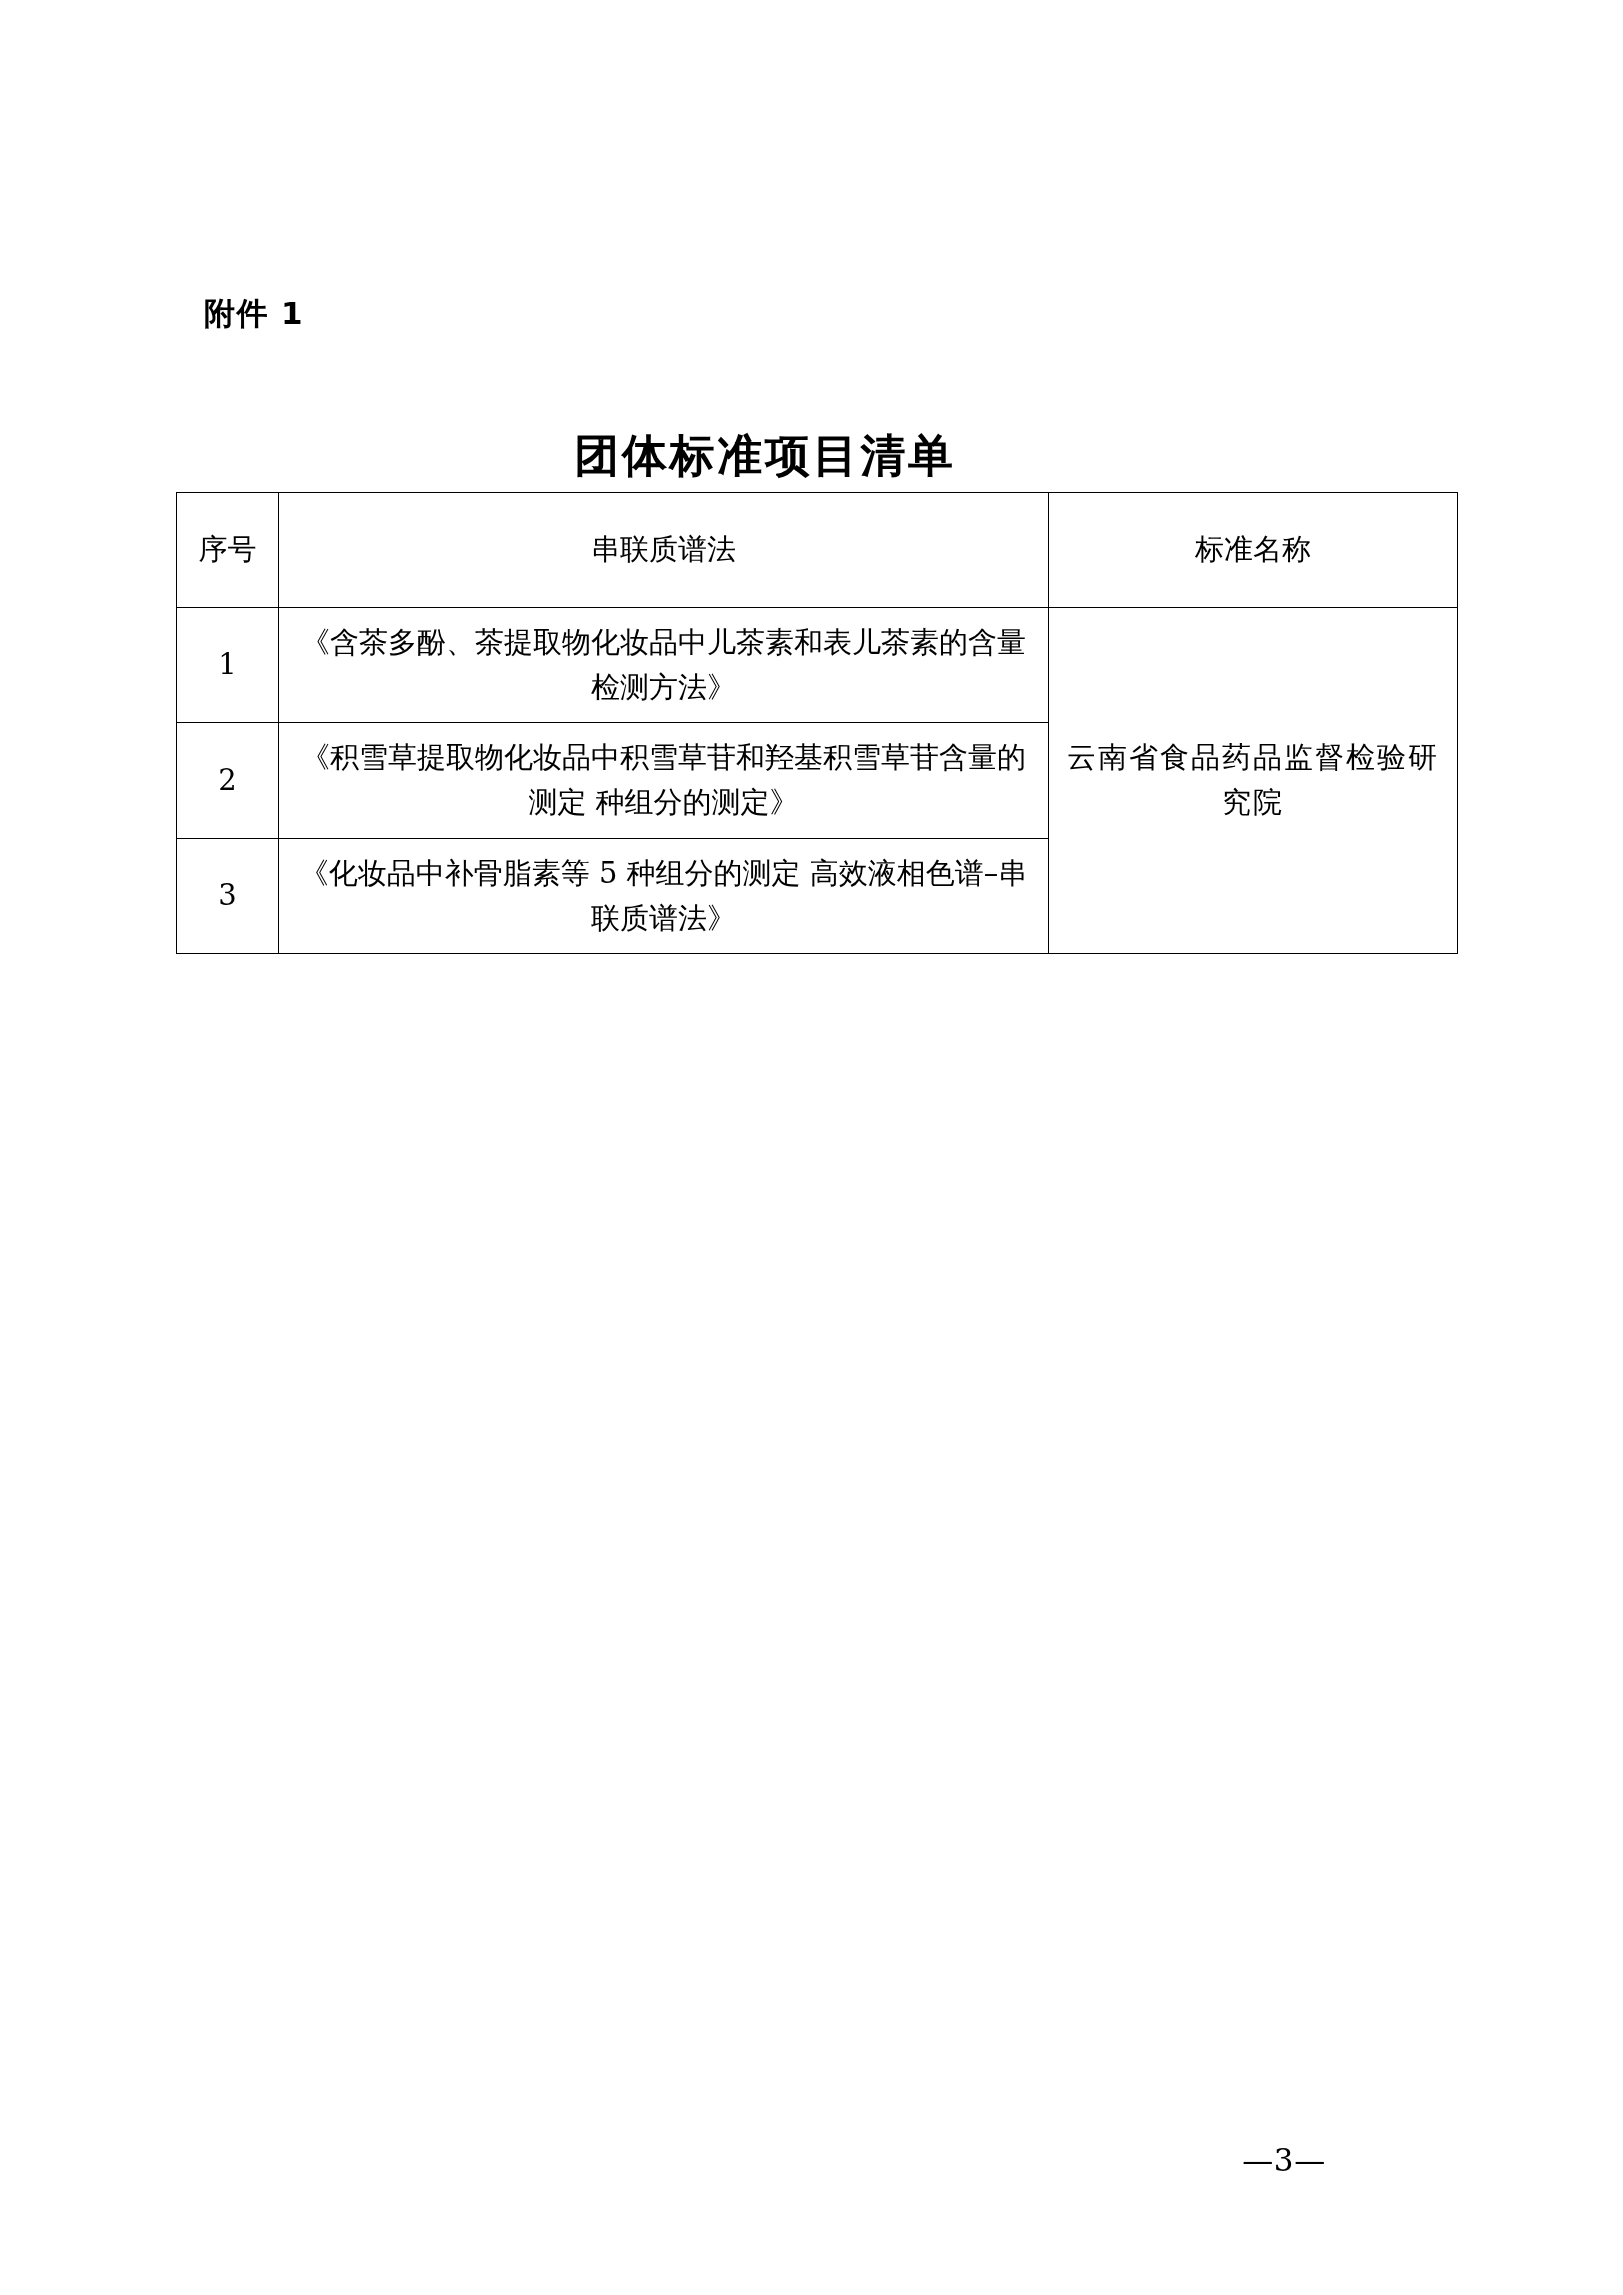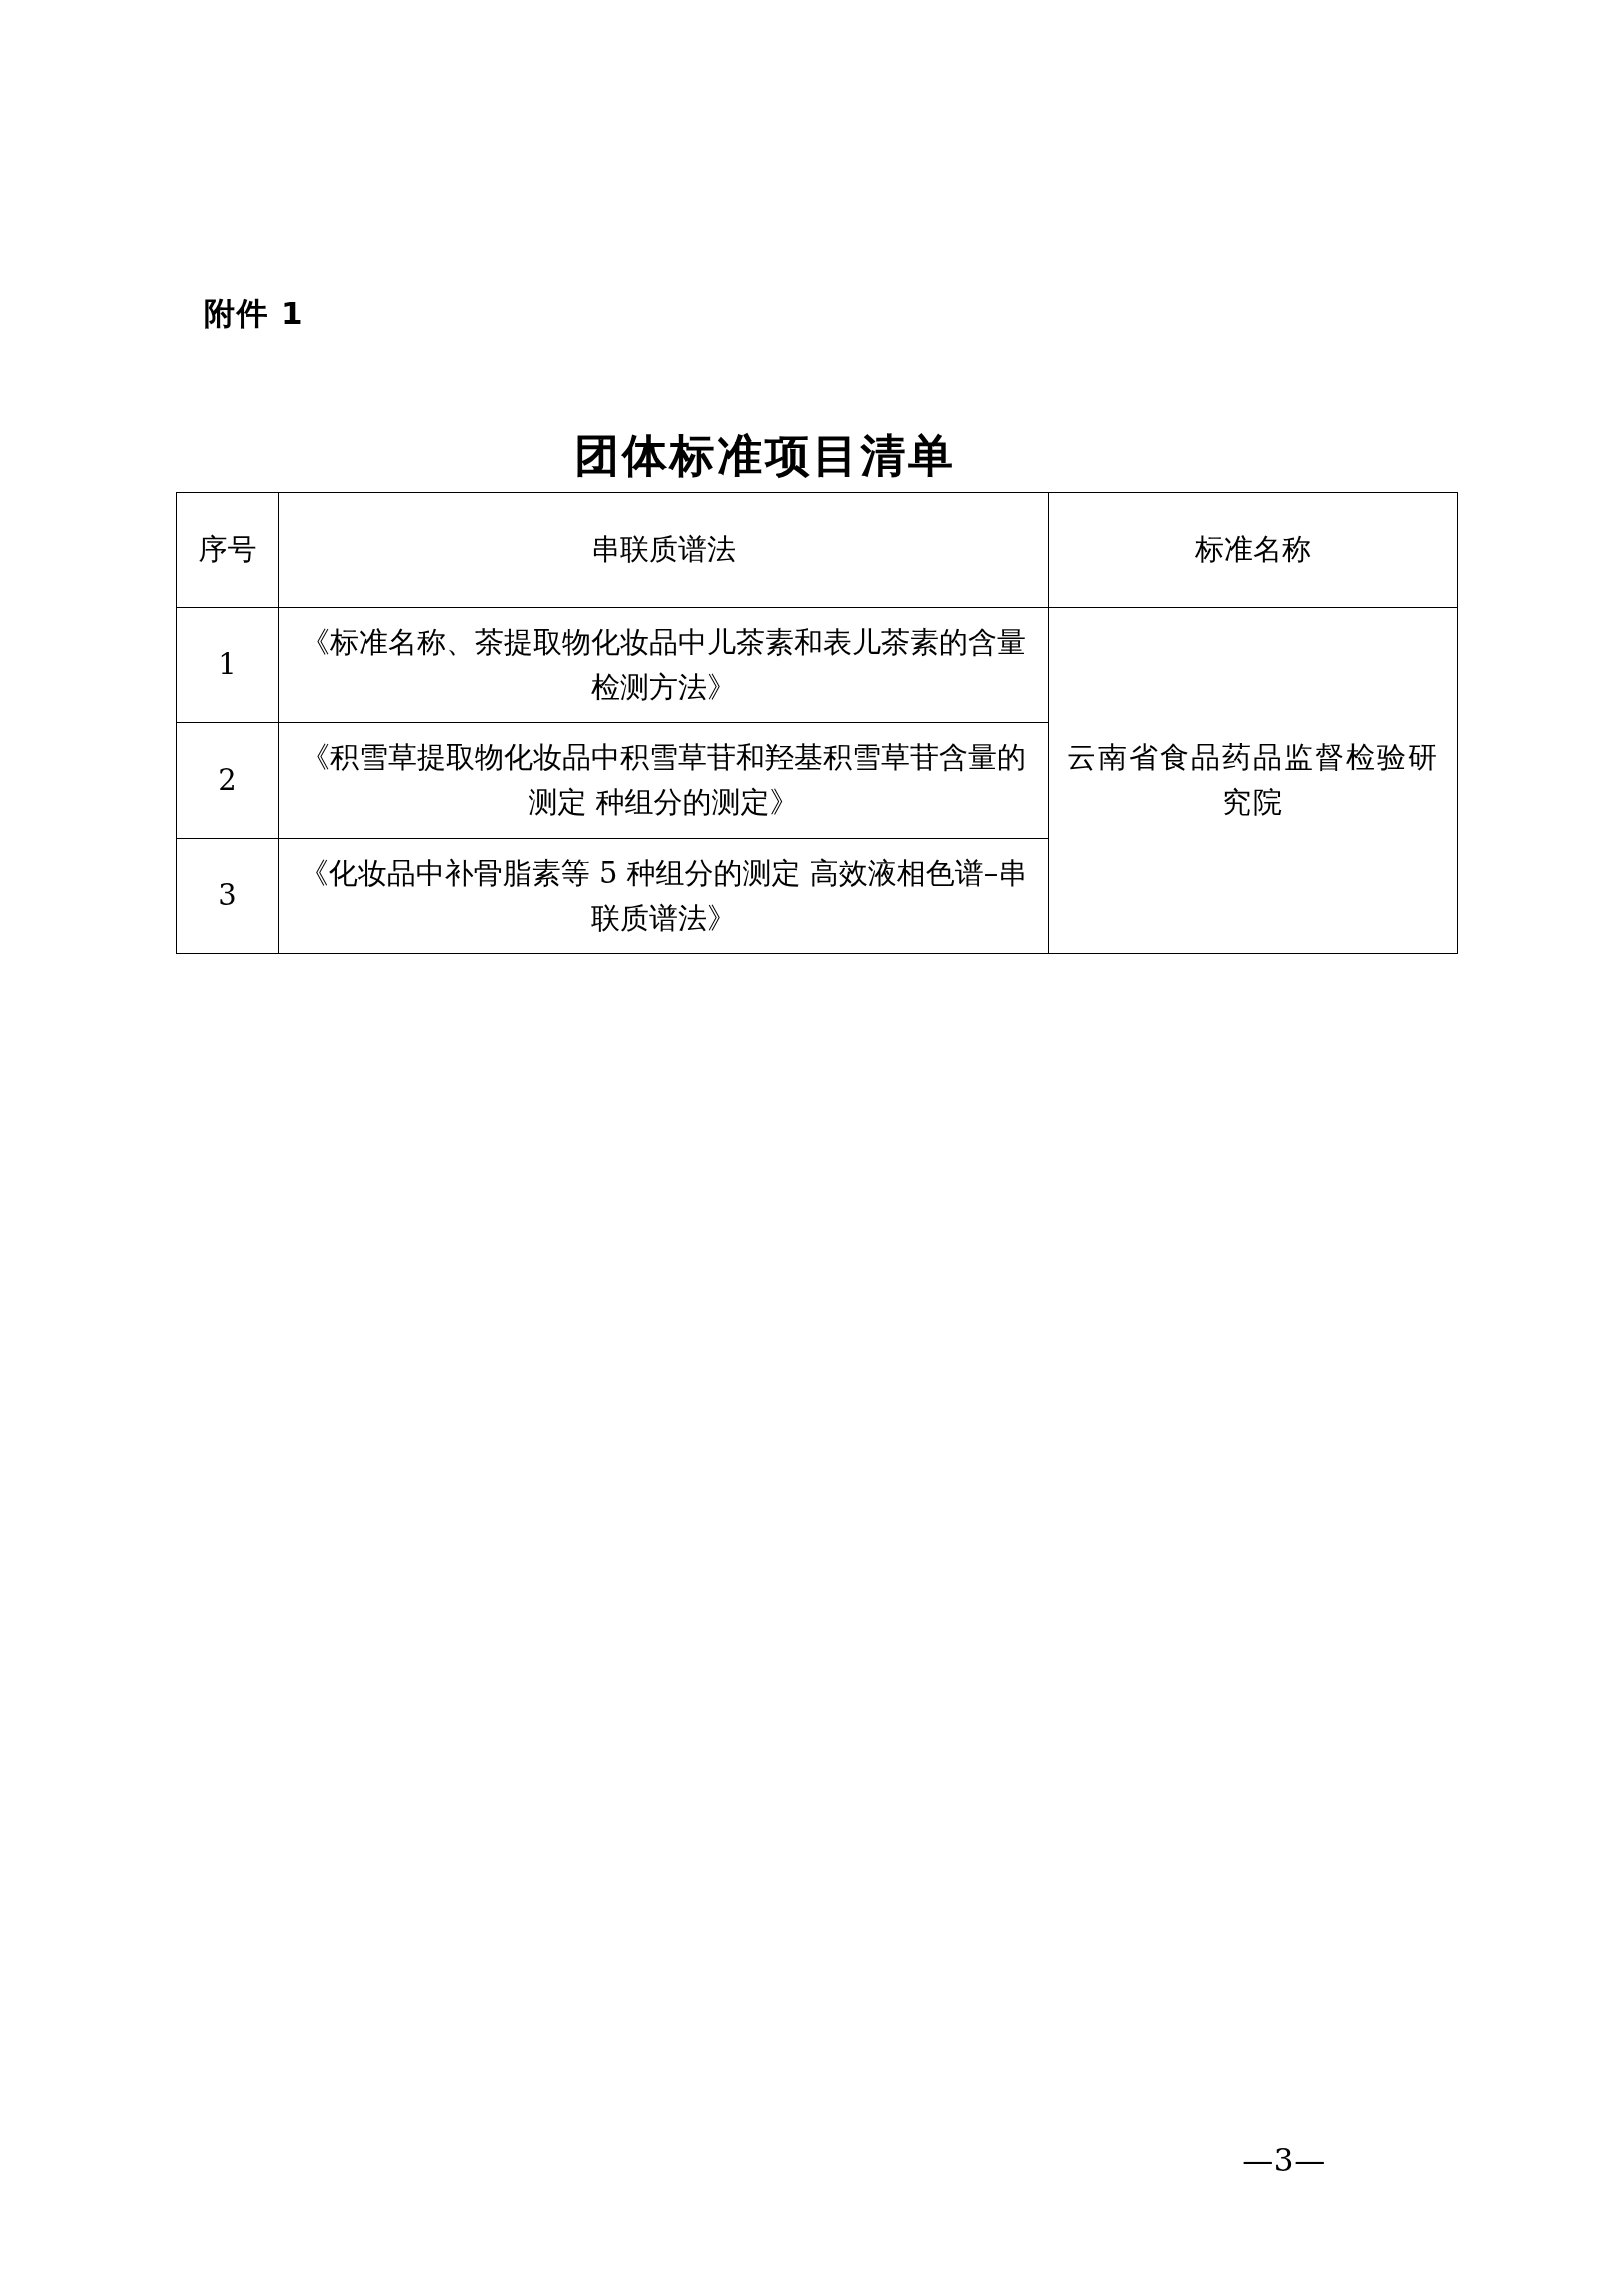--- a/index.html
+++ b/index.html
@@ -110,21 +110,21 @@
         <col class="c-unit">
       </colgroup>
       <tbody>
         <tr class="head-row">
           <td>序号</td>
           <td>串联质谱法</td>
           <td>标准名称</td>
         </tr>
         <tr>
           <td class="row-no">1</td>
-          <td class="name-cell">《标准名称、茶提取物化妆品中儿茶素和表儿茶素的含量检测方法》</td>
+          <td class="name-cell">《含茶多酚、茶提取物化妆品中儿茶素和表儿茶素的含量检测方法》</td>
           <td class="unit-cell" rowspan="3">云南省食品药品监督检验研究院</td>
         </tr>
         <tr>
           <td class="row-no">2</td>
           <td class="name-cell">《积雪草提取物化妆品中积雪草苷和羟基积雪草苷含量的测定 种组分的测定》</td>
         </tr>
         <tr>
           <td class="row-no">3</td>
           <td class="name-cell">《化妆品中补骨脂素等 5 种组分的测定 高效液相色谱–串联质谱法》</td>
         </tr>

